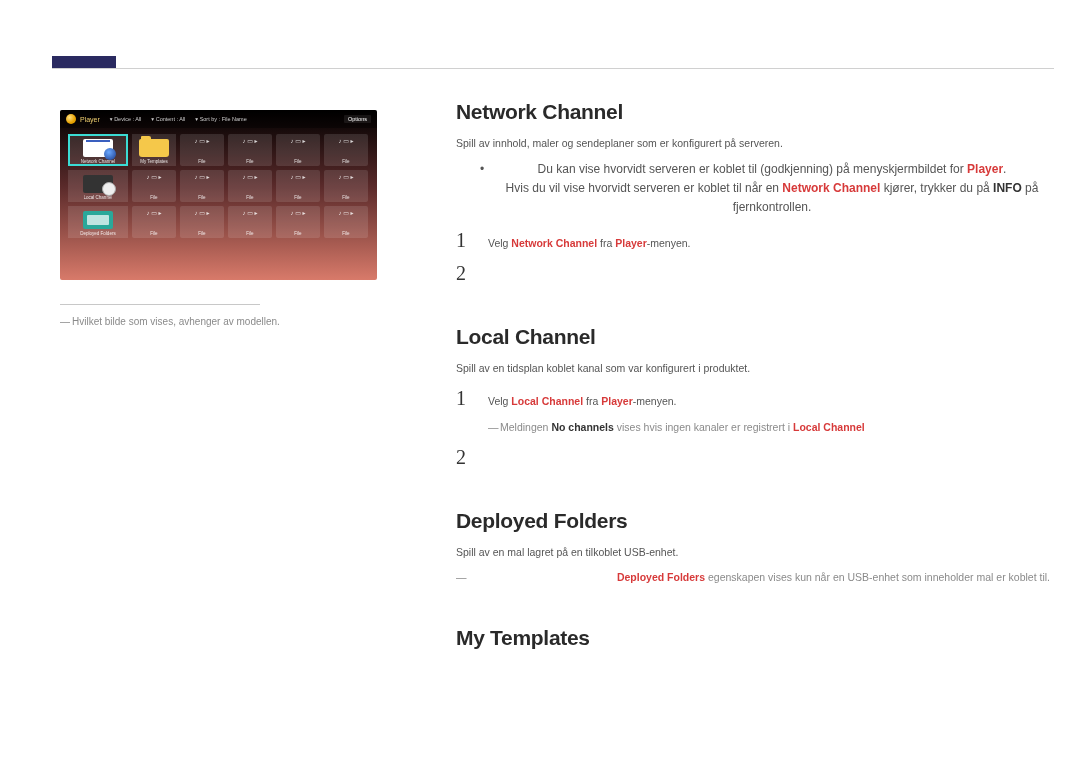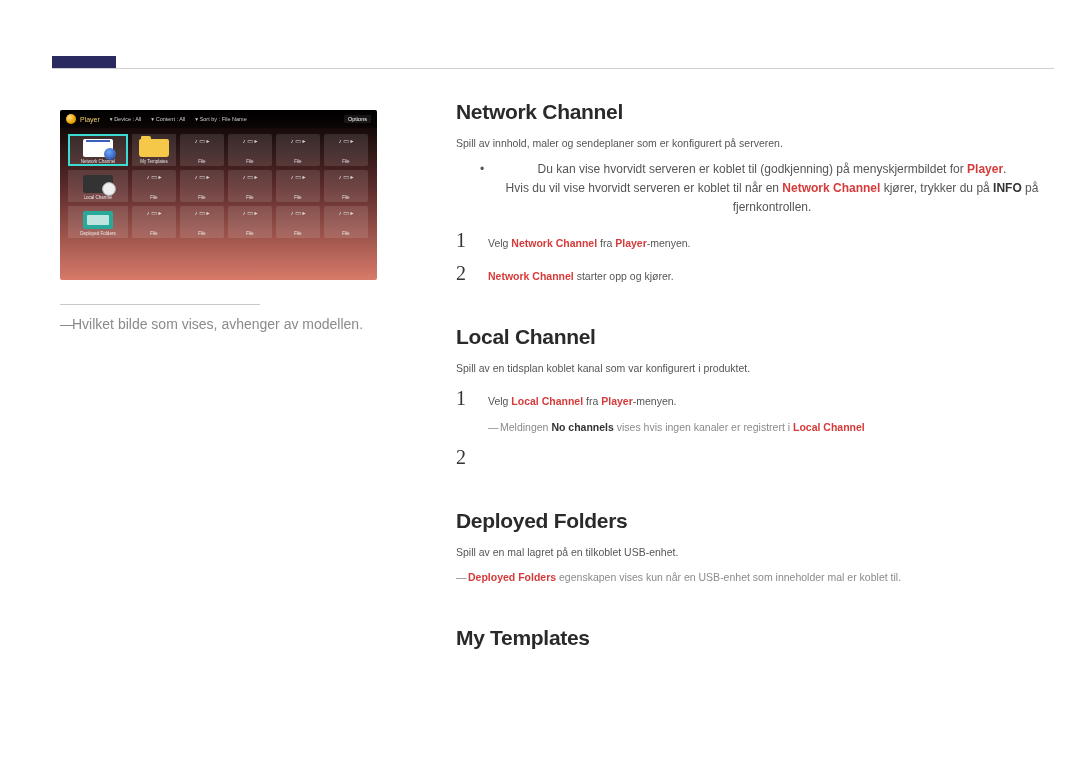--- a/index.html
+++ b/index.html
@@ -128,21 +128,21 @@
   }
   .thumb-deploy::after {content:""; position:absolute; inset:4px; background:rgba(255,255,255,0.7); border-radius:1px;}
 
   .footnote-sep {
     width: 200px;
     border-top: 1px solid #c8c8c8;
     margin-top: 24px;
     margin-bottom: 10px;
   }
   .footnote {
-    font-size: 14px;
+    font-size: 10px;
     color: #8a8a8a;
     position: relative;
     padding-left: 12px;
     line-height: 1.4;
   }
   .footnote::before {
     content: "―";
     position: absolute;
     left: 0;
     color: #8a8a8a;
@@ -308,23 +308,20 @@
       </li>
     </ul>
     <div class="step-row">
       <div class="step-num">1</div>
       <div class="step-body">
         <span>Velg </span><span class="red">Network Channel</span><span> fra </span><span class="red">Player</span><span>-menyen.</span>
       </div>
     </div>
     <div class="step-row">
       <div class="step-num">2</div>
-      <div class="step-body">
-        <span class="red-strong">Network Channel</span><span> starter opp og kjører.</span>
-      </div>
     </div>
   </div>
 
   <div class="section-block">
     <h2 class="section-h">Local Channel</h2>
     <p class="intro">Spill av en tidsplan koblet kanal som var konfigurert i produktet.</p>
     <div class="step-row">
       <div class="step-num">1</div>
       <div class="step-body">
         <span>Velg </span><span class="red">Local Channel</span><span> fra </span><span class="red">Player</span><span>-menyen.</span>
@@ -334,21 +331,21 @@
       </div>
     </div>
     <div class="step-row">
       <div class="step-num">2</div>
     </div>
   </div>
 
   <div class="section-block">
     <h2 class="section-h">Deployed Folders</h2>
     <p class="intro">Spill av en mal lagret på en tilkoblet USB-enhet.</p>
-    <div class="step-note" style="margin-left:0;">
+    <div class="step-note" style="margin-left:0;text-align:right;">
       <span class="red-strong">Deployed Folders</span><span> egenskapen vises kun når en USB-enhet som inneholder mal er koblet til.</span>
     </div>
   </div>
 
   <div class="section-block">
     <h2 class="section-h">My Templates</h2>
   </div>
 
 </div>
 

